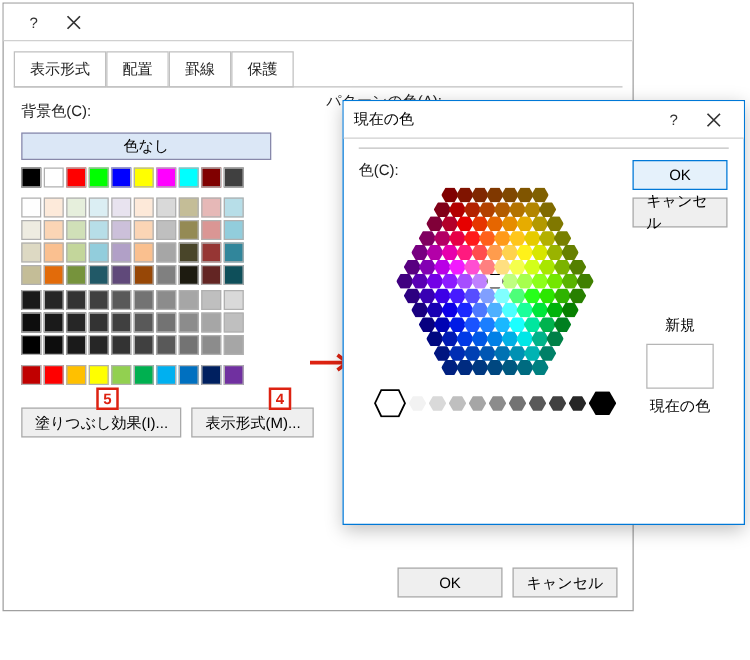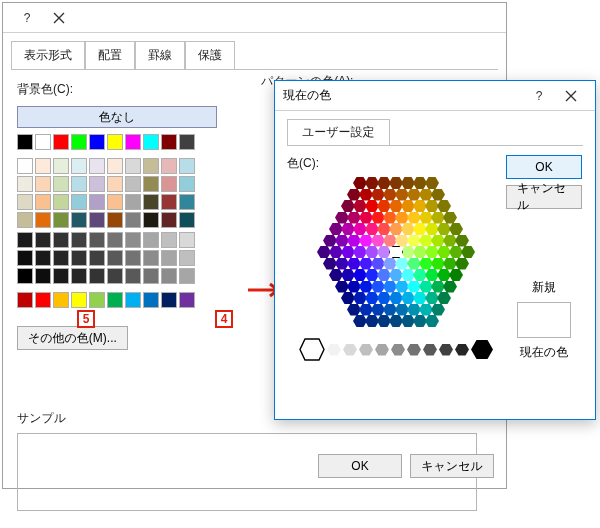--- a/index.html
+++ b/index.html
@@ -196,27 +196,24 @@
           <div class="sw" style="background: rgb(0, 176, 240);"></div>
           <div class="sw" style="background: rgb(0, 112, 192);"></div>
           <div class="sw" style="background: rgb(0, 32, 96);"></div>
           <div class="sw" style="background: rgb(112, 48, 160);"></div>
         </div>
       </div>
 
     <div style="position:absolute; left:258px; top:70px;" class="lbl">パターンの色(A):</div>
 
     <div class="btnrow">
-      <div class="btn">その他の色(M)...</div>
-    </div>
-
-    <div class="sample-area">
-      <div class="lbl">サンプル</div>
-      <div class="sample-box"></div>
-    </div>
+      <div class="btn">塗りつぶし効果(I)...</div>
+      <div class="btn">表示形式(M)...</div>
+    </div>
+
   </div>
 
   <div class="footer">
     <div class="btn">OK</div>
     <div class="btn">キャンセル</div>
   </div>
 </div>
 
 <svg class="arrow" style="left:248px; top:282px;" width="40" height="16">
   <path d="M0 8 L30 8 M30 8 L22 2 M30 8 L22 14" stroke="#d21" stroke-width="3" fill="none"></path>
@@ -230,21 +227,20 @@
     <span class="title">現在の色</span>
     <div class="sysbtn">?</div>
     <div class="sysbtn">
       <svg width="12" height="12" viewBox="0 0 12 12">
           <path d="M1 1 L11 11 M11 1 L1 11" stroke="#333" stroke-width="1.4"></path>
         </svg>
     </div>
   </div>
 
   <div class="ctabs" id="color-tabs">
-      <div class="tab">ユーザー設定</div>
     </div>
   <div style="height:1px;background:#c0c0c0;margin:0 12px;position:relative;top:-1px;"></div>
 
   <div class="cbody">
     <div class="hexwrap">
       <div class="lbl" style="align-self:flex-start">色(C):</div>
       <div class="hexarea" id="hexarea">
         <div class="hx hx-o center-hex"></div>
       <div class="hx" style="left: 11px; top: 72px; background: rgb(64, 0, 128);"></div>
           <div class="hx" style="left: 17px; top: 83.5px; background: rgb(44, 0, 128);"></div>

